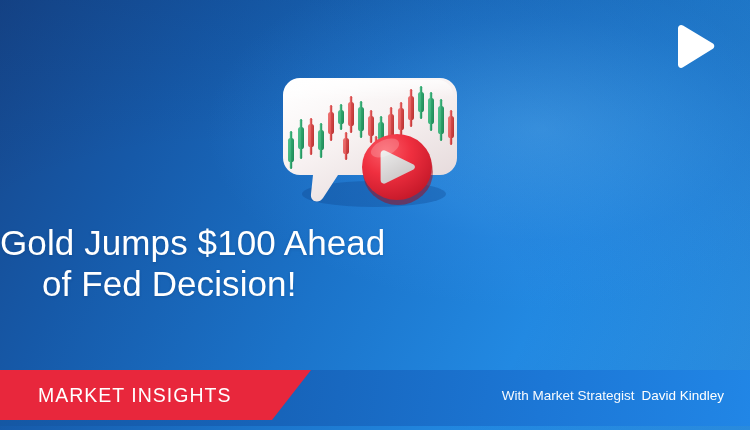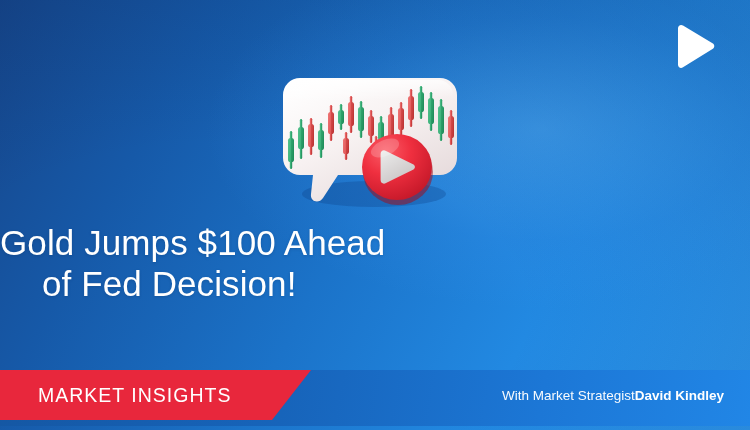--- a/index.html
+++ b/index.html
@@ -114,25 +114,26 @@
     font-weight: 400;
     letter-spacing: 1.0px;
   }
   .bar-credit {
     position: absolute;
     right: 26px;
     top: 0;
     height: 50px;
     display: flex;
     align-items: center;
+    gap: 7px;
     color: #ffffff;
     font-size: 13.5px;
   }
   .bar-credit .pre { font-weight: 400; opacity: 0.97; }
-  .bar-credit .name { font-weight: 700; }
+  .bar-credit .name { font-weight: 400; }
 </style>
 </head>
 <body>
 
 <div id="thumbnail">
 
   <div class="bg-base"></div>
   <div class="bg-glow"></div>
   <div class="bg-vig"></div>
 

